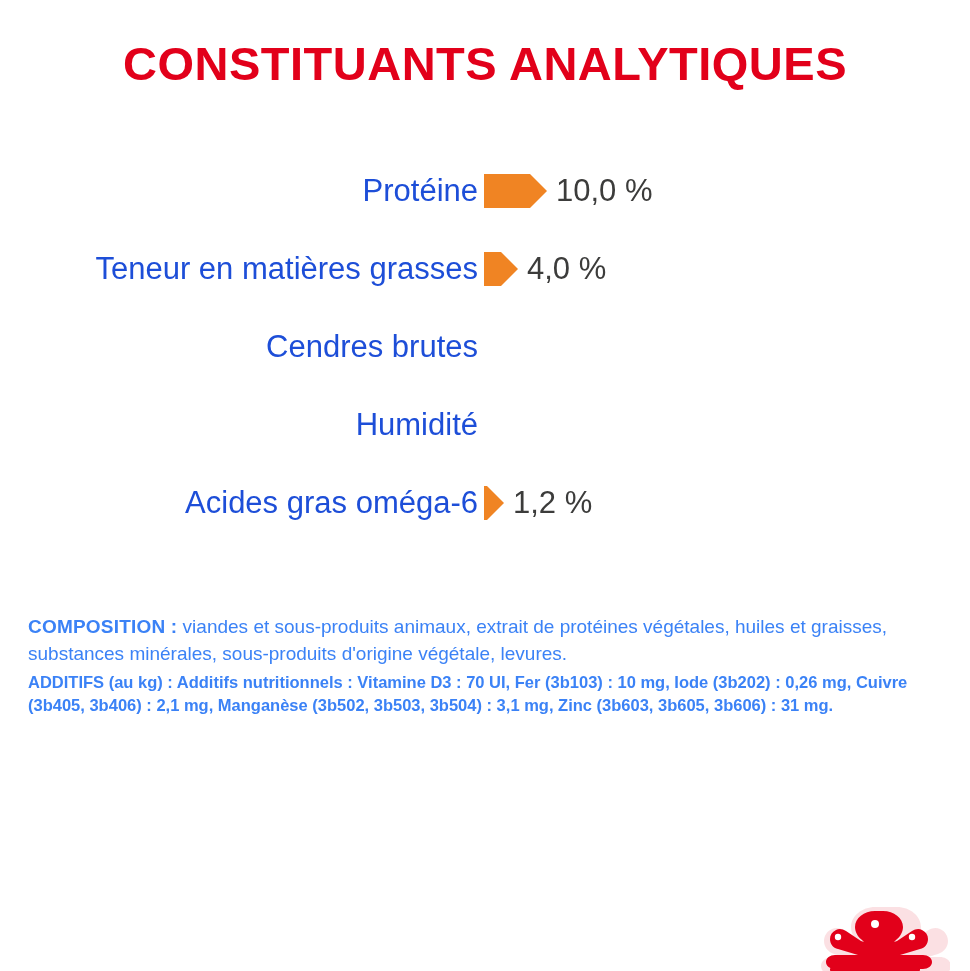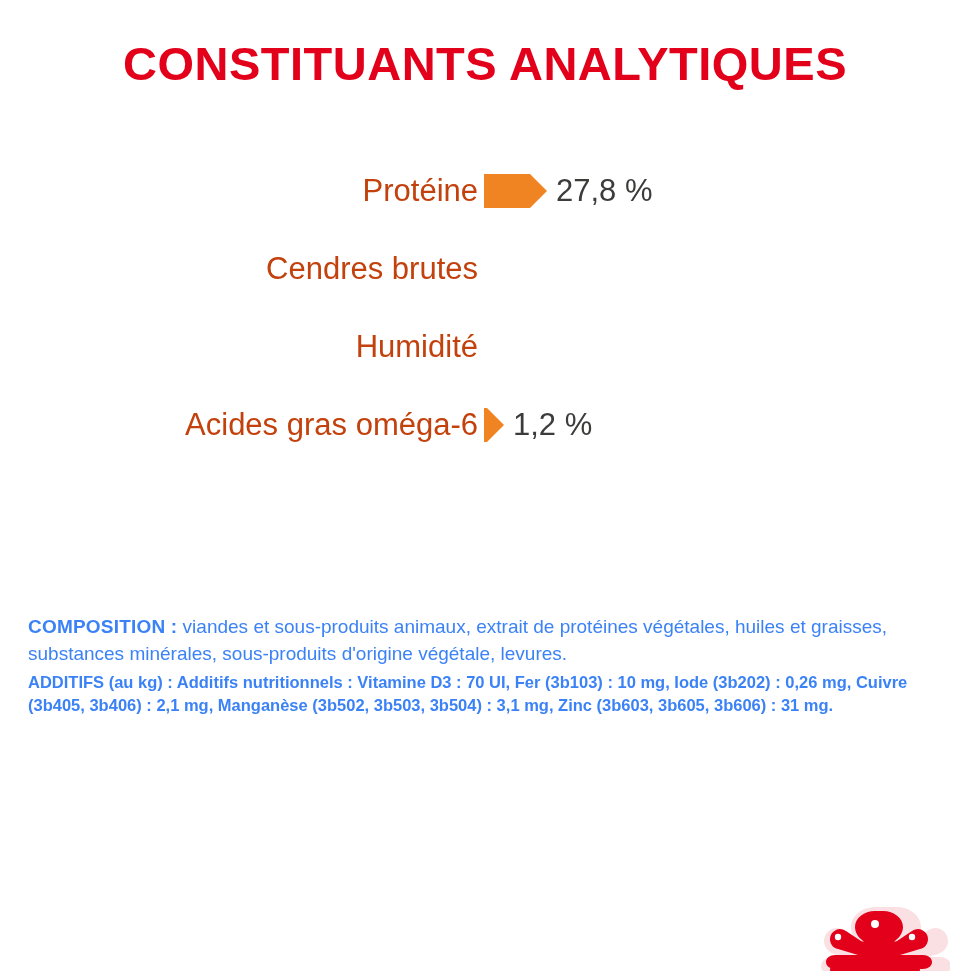--- a/index.html
+++ b/index.html
@@ -44,21 +44,21 @@
   .row {
     display: flex;
     align-items: center;
     height: 78px;
   }
   .row-label {
     width: 478px;
     text-align: right;
     padding-right: 6px;
     font-size: 31px;
-    color: #c2410c;
+    color: #1d4ed8;
     white-space: nowrap;
     font-family: "Liberation Sans", sans-serif;
   }
   .bar-wrap {
     display: flex;
     align-items: center;
     flex: 1;
     min-width: 0;
   }
   .bar {
@@ -128,24 +128,31 @@
 <div class="page">
 
   <div class="title">CONSTITUANTS ANALYTIQUES</div>
 
   <div class="chart">
 
     <div class="row">
       <div class="row-label">Protéine</div>
       <div class="bar-wrap">
         <div class="bar" style="width:46px"></div>
-        <div class="bar-value">27,8 %</div>
+        <div class="bar-value">10,0 %</div>
       </div>
     </div>
 
+    <div class="row">
+      <div class="row-label">Teneur en matières grasses</div>
+      <div class="bar-wrap">
+        <div class="bar" style="width:17px"></div>
+        <div class="bar-value">4,0 %</div>
+      </div>
+    </div>
 
     <div class="row">
       <div class="row-label">Cendres brutes</div>
     </div>
 
     <div class="row">
       <div class="row-label">Humidité</div>
     </div>
 
     <div class="row">

